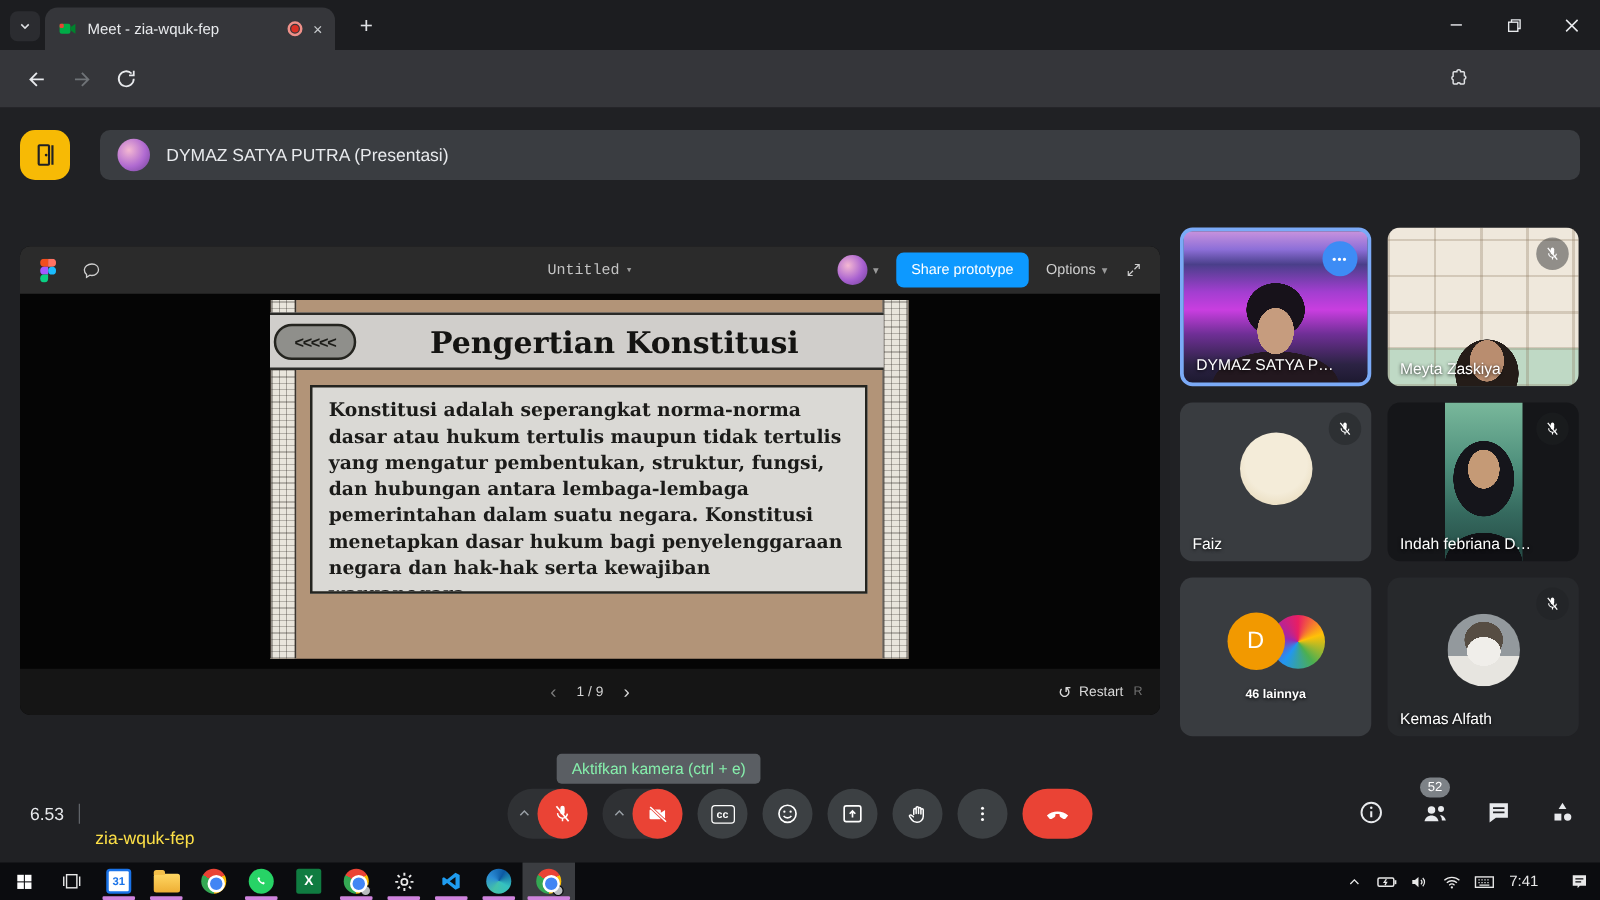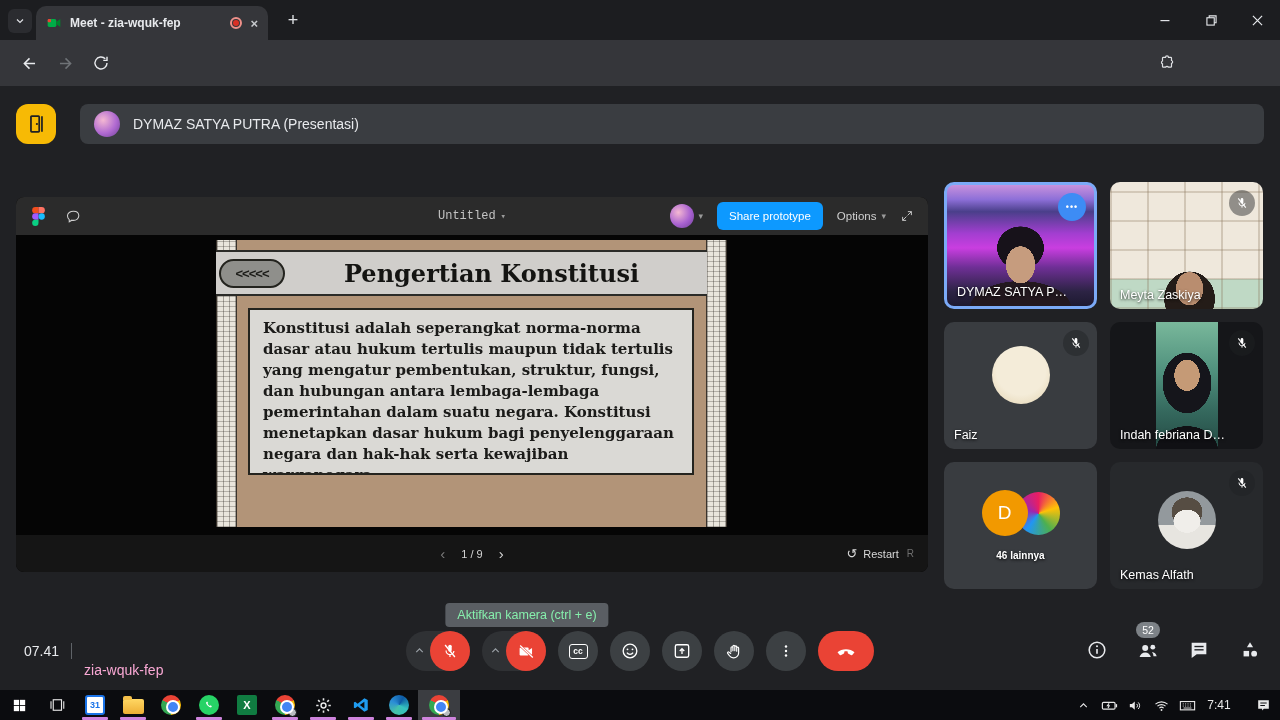--- a/index.html
+++ b/index.html
@@ -5,21 +5,21 @@
   * { margin:0; padding:0; box-sizing:border-box; }
   html,body { width:1280px; height:720px; overflow:hidden; background:#202124;
     font-family:"Liberation Sans", sans-serif; }
   svg { display:block; }
 
   
   .tabstrip { position:absolute; left:0; top:0; width:1280px; height:40px; background:#1c1d20; }
   .tab-search { position:absolute; left:8px; top:9px; width:24px; height:24px; border-radius:6px;
     background:#2b2c30; display:flex; align-items:center; justify-content:center; }
   .tab { position:absolute; left:36px; top:6px; width:232px; height:34px; background:#35363a;
-    border-radius:10px 10px 0 0; display:flex; align-items:center; padding:0 10px; gap:8px;font-weight:bold; }
+    border-radius:10px 10px 0 0; display:flex; align-items:center; padding:0 10px; gap:8px; }
   .tab-title { flex:1; font-size:12px; color:#e8eaed; white-space:nowrap; overflow:hidden; }
   .rec-ring { width:12px; height:12px; border:2px solid #ee9089; border-radius:50%;
     display:flex; align-items:center; justify-content:center; }
   .rec-dot { width:6px; height:6px; border-radius:50%; background:#d93025; }
   .tab-close { font-size:13px; color:#c7cacd; line-height:1; cursor:default; }
   .newtab { position:absolute; left:282px; top:9px; width:22px; height:22px; color:#dfe1e4;
     font-size:18px; display:flex; align-items:center; justify-content:center; }
   .win-btn { position:absolute; top:0; width:46px; height:40px; display:flex; align-items:center;
     justify-content:center; color:#e8eaed; }
   .toolbar { position:absolute; left:0; top:40px; width:1280px; height:46px; background:#35363a; }
@@ -140,21 +140,21 @@
     background:conic-gradient(#e91e63,#ffc107,#4caf50,#2196f3,#9c27b0,#e91e63); }
   .tile-5 .name { left:0; right:0; bottom:28px; text-align:center; font-size:10px; font-weight:600; }
 
   
   .cam-tooltip { position:absolute; left:527px; top:517px; transform:translateX(-50%); background:#5a5e63;
     color:#86efac; font-size:12.5px; padding:5px 12px; border-radius:4px; white-space:nowrap; }
   .callbar { position:absolute; left:0; top:545px; width:1280px; height:40px; }
   .call-info { position:absolute; left:24px; top:0; height:40px; display:flex; align-items:center; gap:12px; }
   .call-time { color:#e8eaed; font-size:14px; }
   .call-div { width:1px; height:16px; background:#5f6368; }
-  .call-code { color:#f9a8d4; font-size:14px; font-weight:500;margin-top:38px; }
+  .call-code { color:#fde047; font-size:14px; font-weight:500;margin-top:38px; }
   .controls { position:absolute; left:640px; top:0; transform:translateX(-50%); display:flex; align-items:center; gap:12px; }
   .ctl-group { position:relative; width:64px; height:40px; border-radius:20px; background:#2f3134; }
   .ctl-group .chev-up { position:absolute; left:7px; top:13px; }
   .danger-circle { position:absolute; right:0; top:0; width:40px; height:40px; border-radius:50%;
     background:#ea4335; display:flex; align-items:center; justify-content:center; }
   .ctl-btn { width:40px; height:40px; border-radius:50%; background:#3c4043; display:flex;
     align-items:center; justify-content:center; }
   .cc-box { width:19px; height:15px; border:1.6px solid #fff; border-radius:3px; color:#fff;
     font-size:8.5px; font-weight:bold; display:flex; align-items:center; justify-content:center; }
   .endcall { width:56px; height:40px; border-radius:20px; background:#ea4335; display:flex;
@@ -407,21 +407,21 @@
           <line x1="5.5" y1="4" x2="18.5" y2="20" stroke="#fff" stroke-width="1.8"></line>
         </svg>
     </div>
     <div class="name">Kemas Alfath</div>
   </div>
 
   <div class="cam-tooltip">Aktifkan kamera (ctrl + e)</div>
 
   <div class="callbar">
     <div class="call-info">
-      <span class="call-time">07.41</span>
+      <span class="call-time">6.53</span>
       <span class="call-div"></span>
       <span class="call-code">zia-wquk-fep</span>
     </div>
 
     <div class="controls">
       <div class="ctl-group">
         <svg class="chev-up" width="13" height="13" viewBox="0 0 24 24">
             <polyline points="6,15 12,9 18,15" fill="none" stroke="#9aa0a6" stroke-width="2.2"></polyline>
           </svg>
         <div class="danger-circle">

